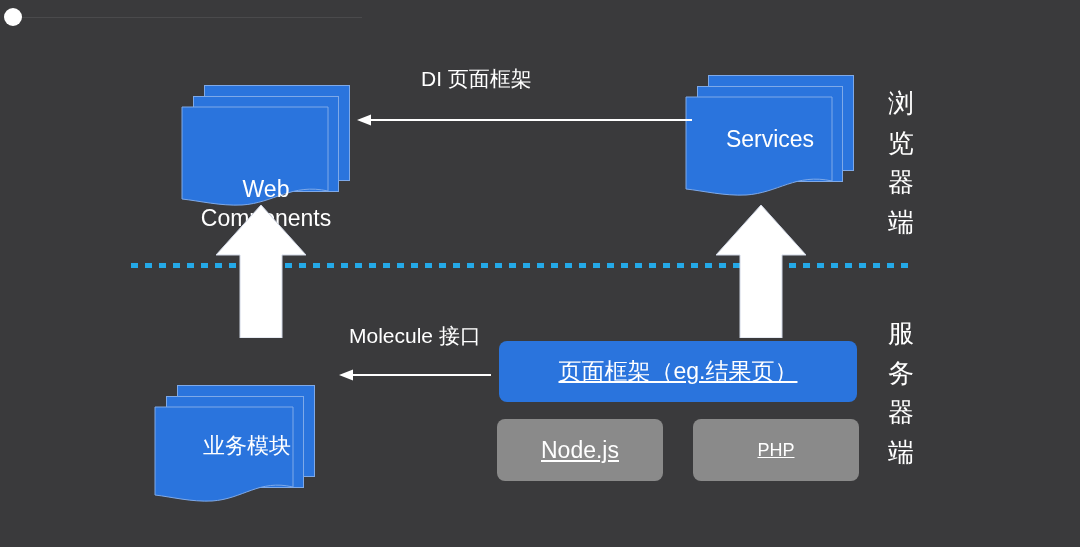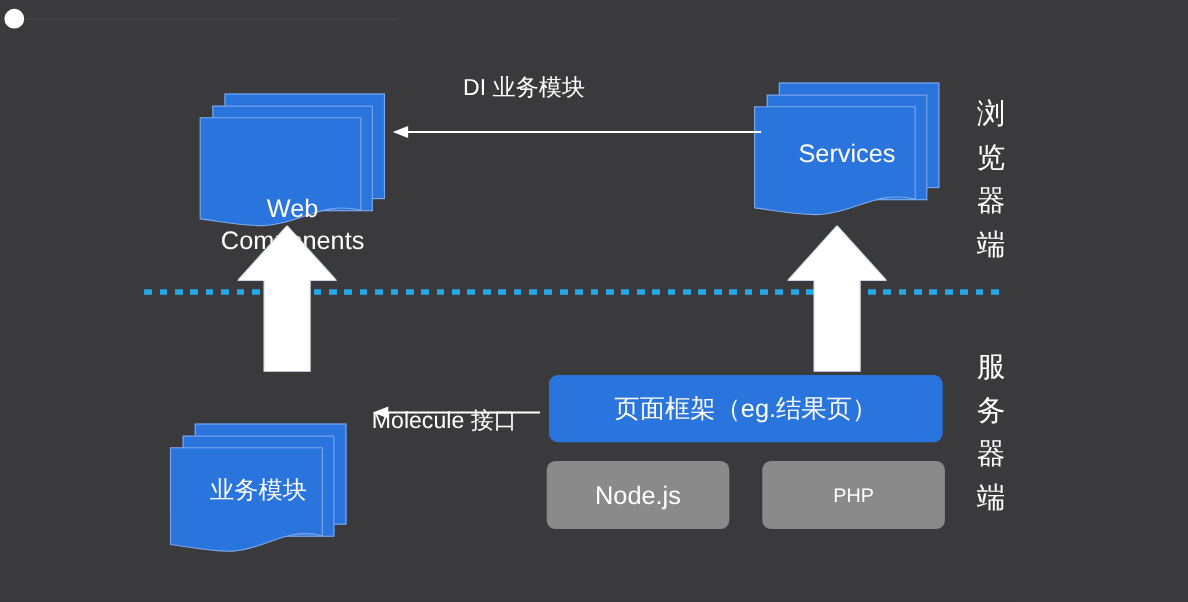--- a/index.html
+++ b/index.html
@@ -81,31 +81,32 @@
   #stack-services .s3 { left: 22px; top: 0;    width: 146px; height: 96px; }
   #stack-services .s2 { left: 11px; top: 11px; width: 146px; height: 96px; }
   #stack-services .front { left: 0px; top: 22px; width: 146px; height: 100px; }
   #stack-services .label { top: 50px; font-size: 23px; }
 
   
   #stack-biz { left: 155px; top: 352px; width: 160px; height: 118px; }
   #stack-biz .s3 { left: 22px; top: 0;    width: 138px; height: 92px; }
   #stack-biz .s2 { left: 11px; top: 11px; width: 138px; height: 92px; }
   #stack-biz .front { left: 0px; top: 22px; width: 138px; height: 96px; }
-  #stack-biz .label { top: 47px; font-size: 22px; }
+  #stack-biz .label { top: 47px; font-size: 22px; padding-left: 12px; }
 
   
   .rbox {
     position: absolute;
     display: flex;
     align-items: center;
     justify-content: center;
     border-radius: 8px;
     color: #ffffff;
     box-sizing: border-box;
+    text-decoration: underline;
   }
   #box-pageframe {
     left: 499px;
     top: 341px;
     width: 358px;
     height: 61px;
     background: #2a74dd;
     font-size: 23px;
   }
   #box-node {
@@ -150,21 +151,21 @@
   #harrow-di { left: 357px; top: 113px; }
   #harrow-mol { left: 339px; top: 368px; }
 
   .flow-label {
     position: absolute;
     color: #ffffff;
     font-size: 21px;
     white-space: nowrap;
   }
   #label-di  { left: 421px; top: 65px; }
-  #label-mol { left: 338px; top: 322px; margin-top: 46px; }
+  #label-mol { left: 349px; top: 322px; }
 
   
   .side-label {
     position: absolute;
     color: #ffffff;
     font-size: 26px;
     line-height: 1.52;
     text-align: center;
     width: 34px;
     white-space: pre-line;
@@ -243,21 +244,21 @@
       <path d="M0,7 L14,1.5 L14,12.5 Z" fill="#ffffff"></path>
     </svg>
   </div>
   <div class="h-arrow" id="harrow-mol">
     <svg width="152" height="14" viewBox="0 0 152 14">
       <line x1="12" y1="7" x2="152" y2="7" stroke="#ffffff" stroke-width="2"></line>
       <path d="M0,7 L14,1.5 L14,12.5 Z" fill="#ffffff"></path>
     </svg>
   </div>
 
-  <div class="flow-label" id="label-di">DI 业务模块</div>
+  <div class="flow-label" id="label-di">DI 页面框架</div>
   <div class="flow-label" id="label-mol">Molecule 接口</div>
 
   <div class="side-label" id="side-browser">浏
 览
 器
 端</div>
   <div class="side-label" id="side-server">服
 务
 器
 端</div>

